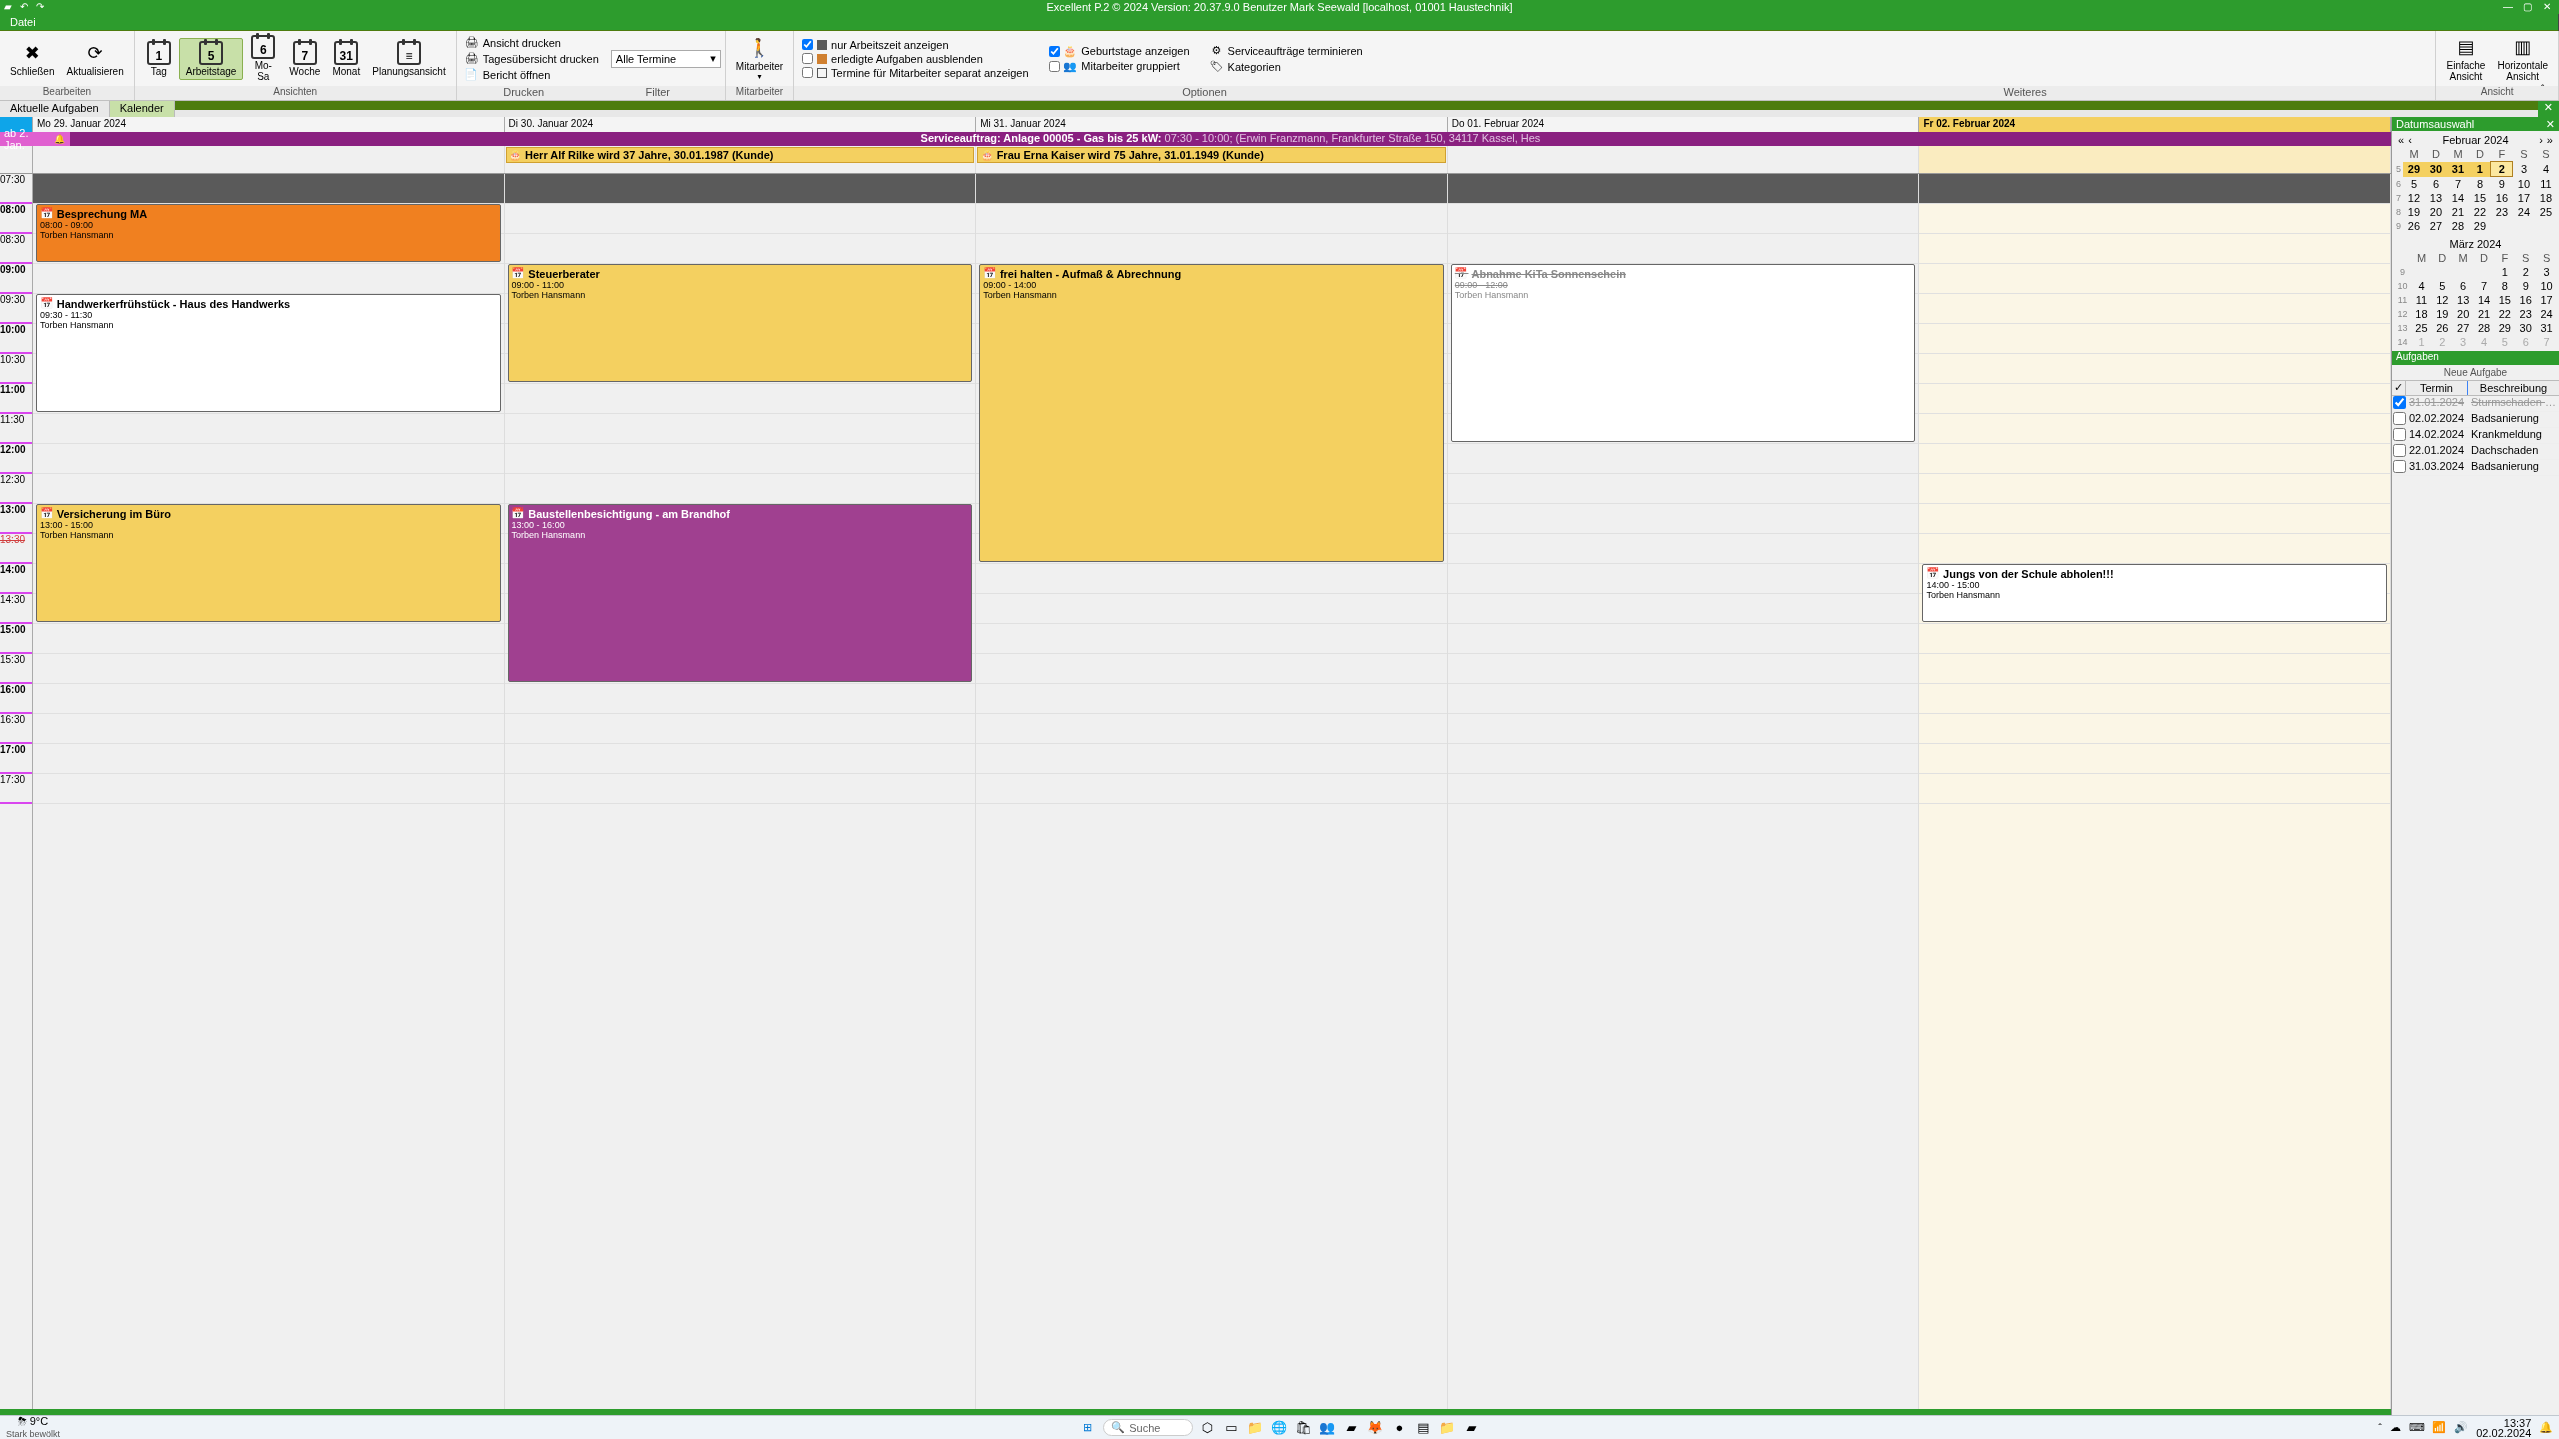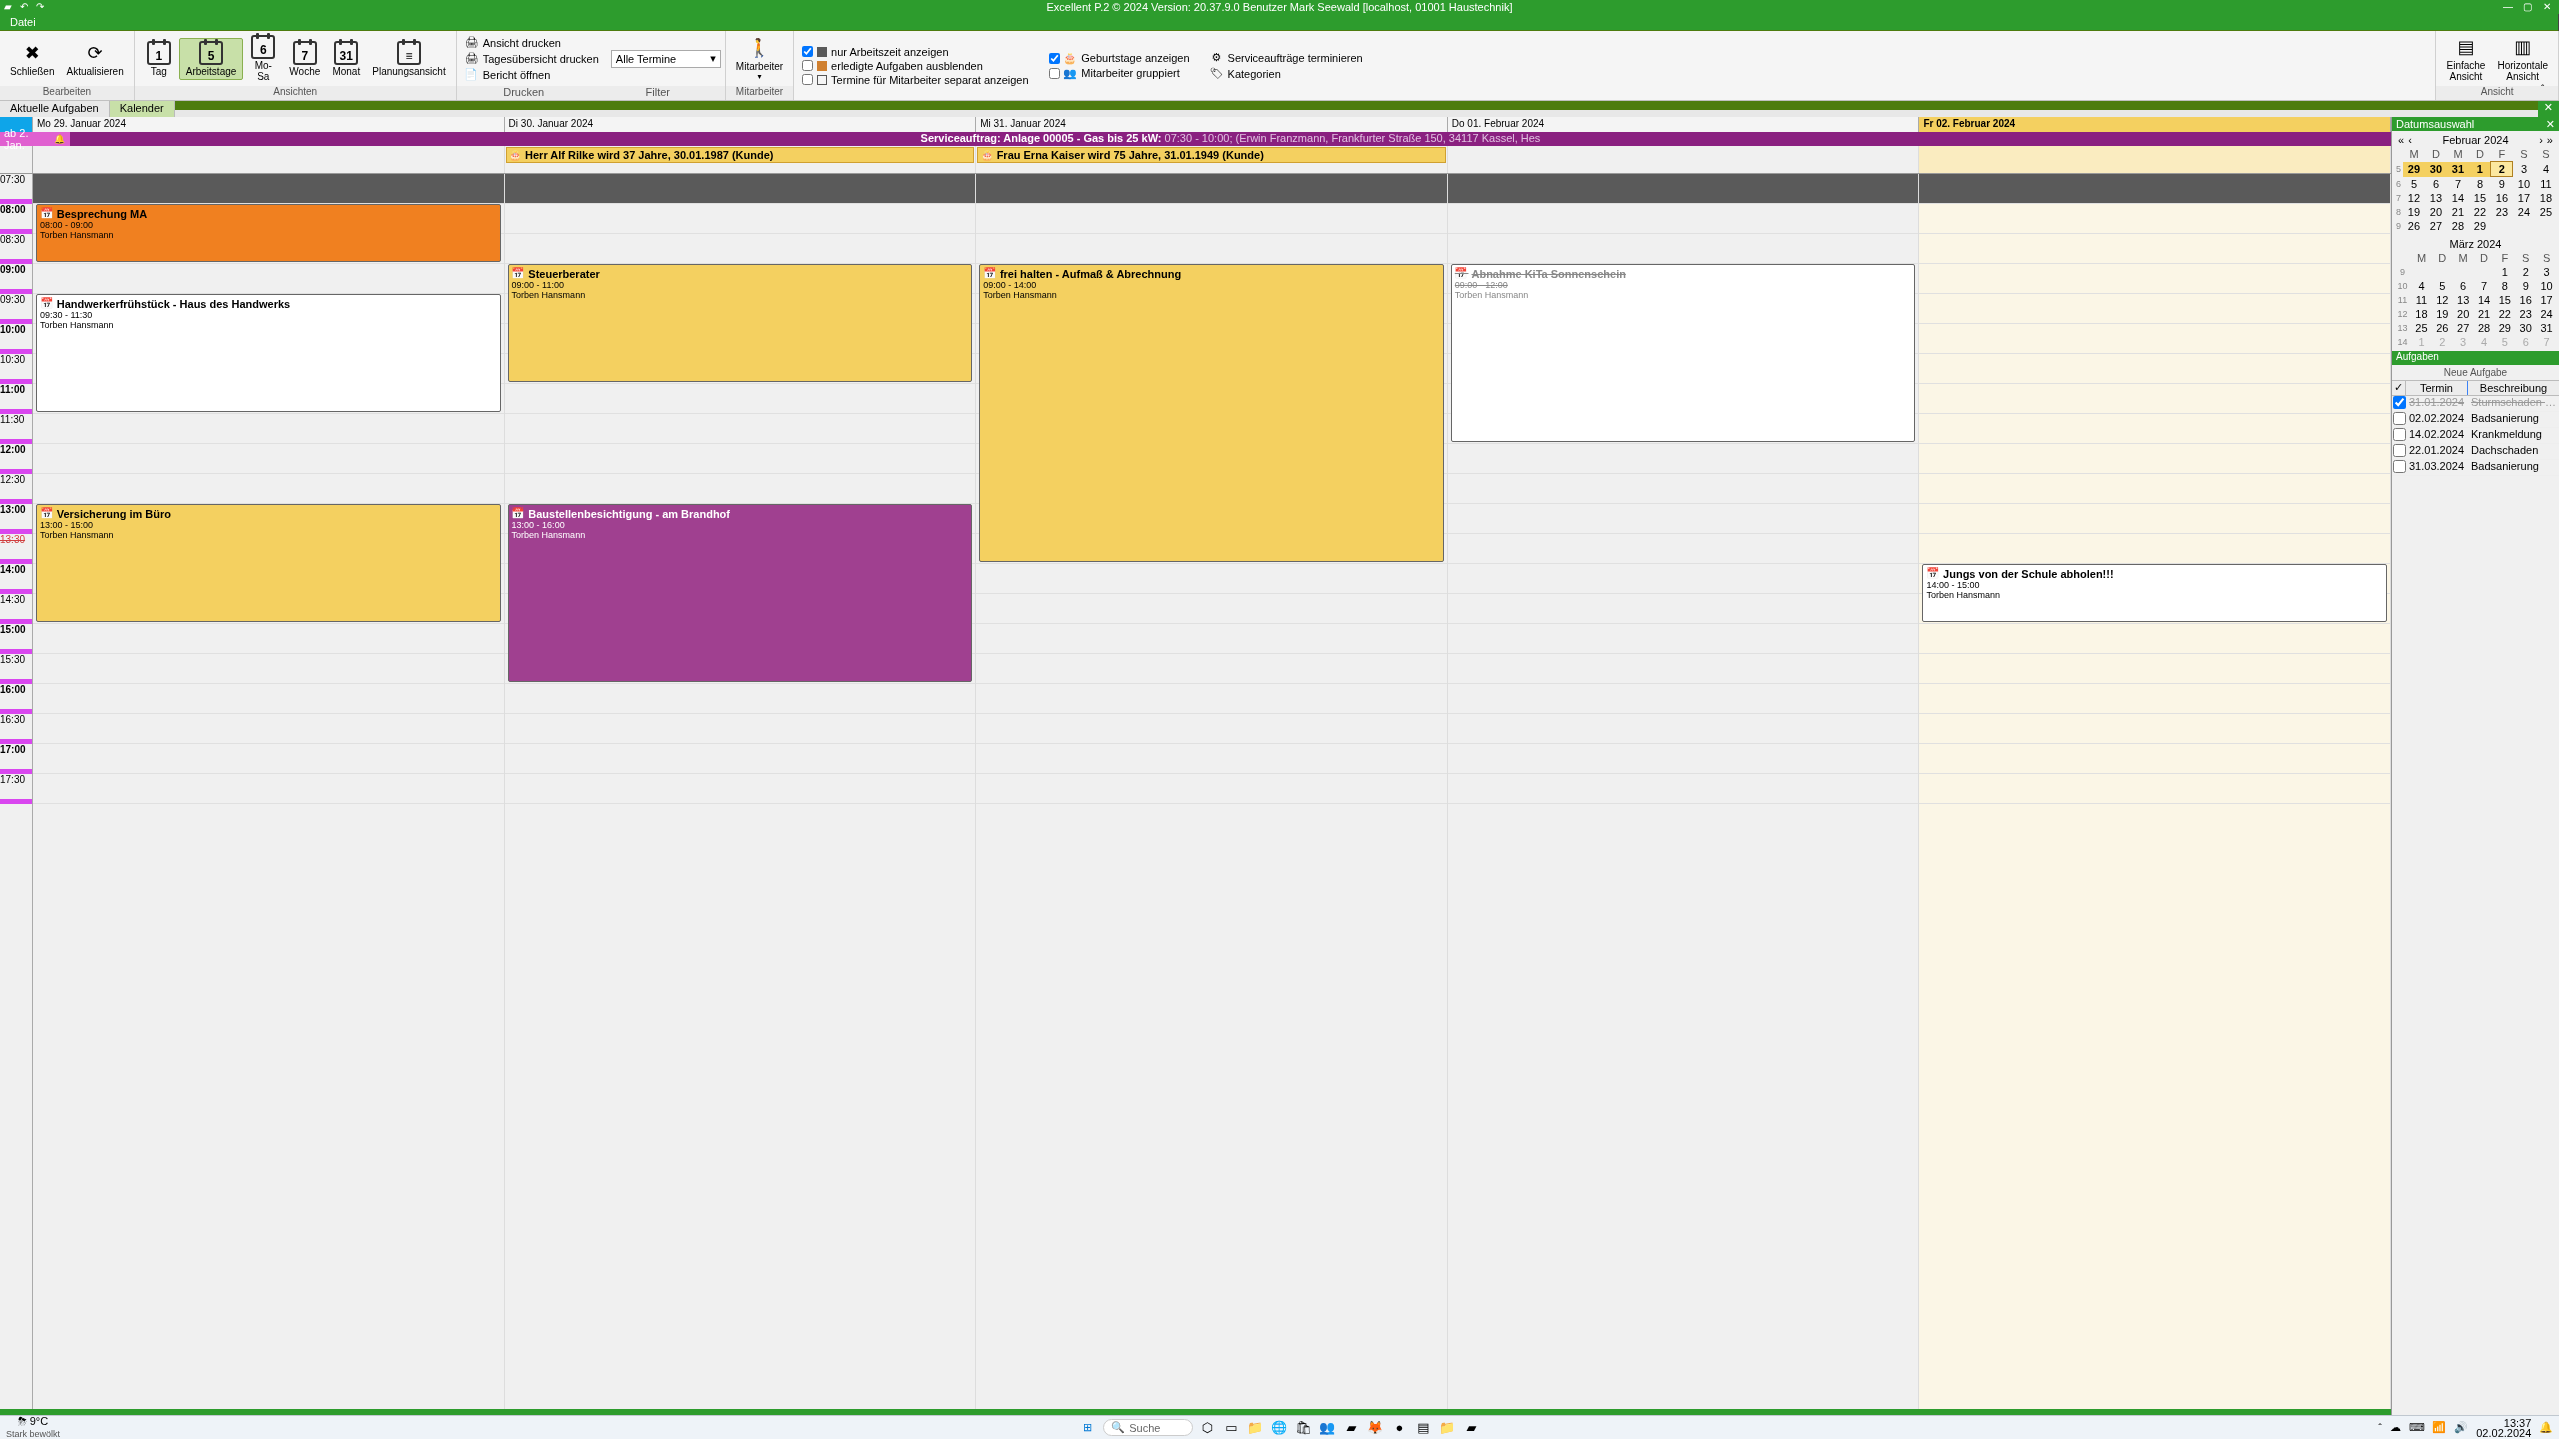--- a/index.html
+++ b/index.html
@@ -61,21 +61,21 @@
 .allday-row { height: 28px; display: flex; border-bottom: 1px solid #999; }
 .allday-row .time-gutter-h { border-bottom: none; }
 .allday-cell { flex: 1; border-right: 1px solid #ddd; padding: 1px; }
 .allday-cell.current { background: #faecc0; }
 .birthday-bar { background: #f4d060; border: 1px solid #d0a030; padding: 1px 3px; font-size: 10px; display: flex; align-items: center; gap: 3px; font-weight: bold; }
 .birthday-bar .bico { font-size: 10px; }
 
 
 .time-grid { flex: 1; display: flex; overflow-y: auto; position: relative; }
 .time-gutter { width: 33px; border-right: 1px solid #aaa; }
-.time-slot { height: 30px; border-bottom: 5px solid #d946ef; font-size: 10px; text-align: right; padding-right: 10px; position: relative; }
+.time-slot { height: 30px; border-bottom: 2px solid #d946ef; font-size: 10px; text-align: right; padding-right: 10px; position: relative; }
 .time-slot.hour { font-weight: bold; }
 .day-cols { flex: 1; display: flex; position: relative; }
 .day-col { flex: 1; border-right: 1px solid #ddd; position: relative; }
 .day-col.current { background: #fbf6e6; }
 .slot-line { height: 30px; border-bottom: 1px solid #e0e0e0; }
 .slot-line.dark { background: #5a5a5a; }
 
 
 .event { position: absolute; left: 3px; right: 3px; border: 1px solid #666; border-radius: 2px; padding: 2px 3px; font-size: 10px; overflow: hidden; }
 .event .etitle { font-weight: bold; display: flex; align-items: center; gap: 3px; }
@@ -284,20 +284,24 @@
       <div class="col">
         <div class="rbtn-small">
             <span class="ico">⚙</span>
             <span>Serviceaufträge terminieren</span>
           </div>
         <div class="rbtn-small">
             <span class="ico">🏷</span>
             <span>Kategorien</span>
           </div>
       </div>
+    </div>
+    <div class="label" style="display:flex">
+      <span style="flex:1">Optionen</span>
+      <span style="flex:1">Weiteres</span>
     </div>
   </div>
 
   <div class="ribbon-group">
     <div class="items">
       <div class="rbtn-big">
         <span class="ico">▤</span>
         <span class="txt" style="white-space:pre">Einfache
 Ansicht</span>
       </div>

